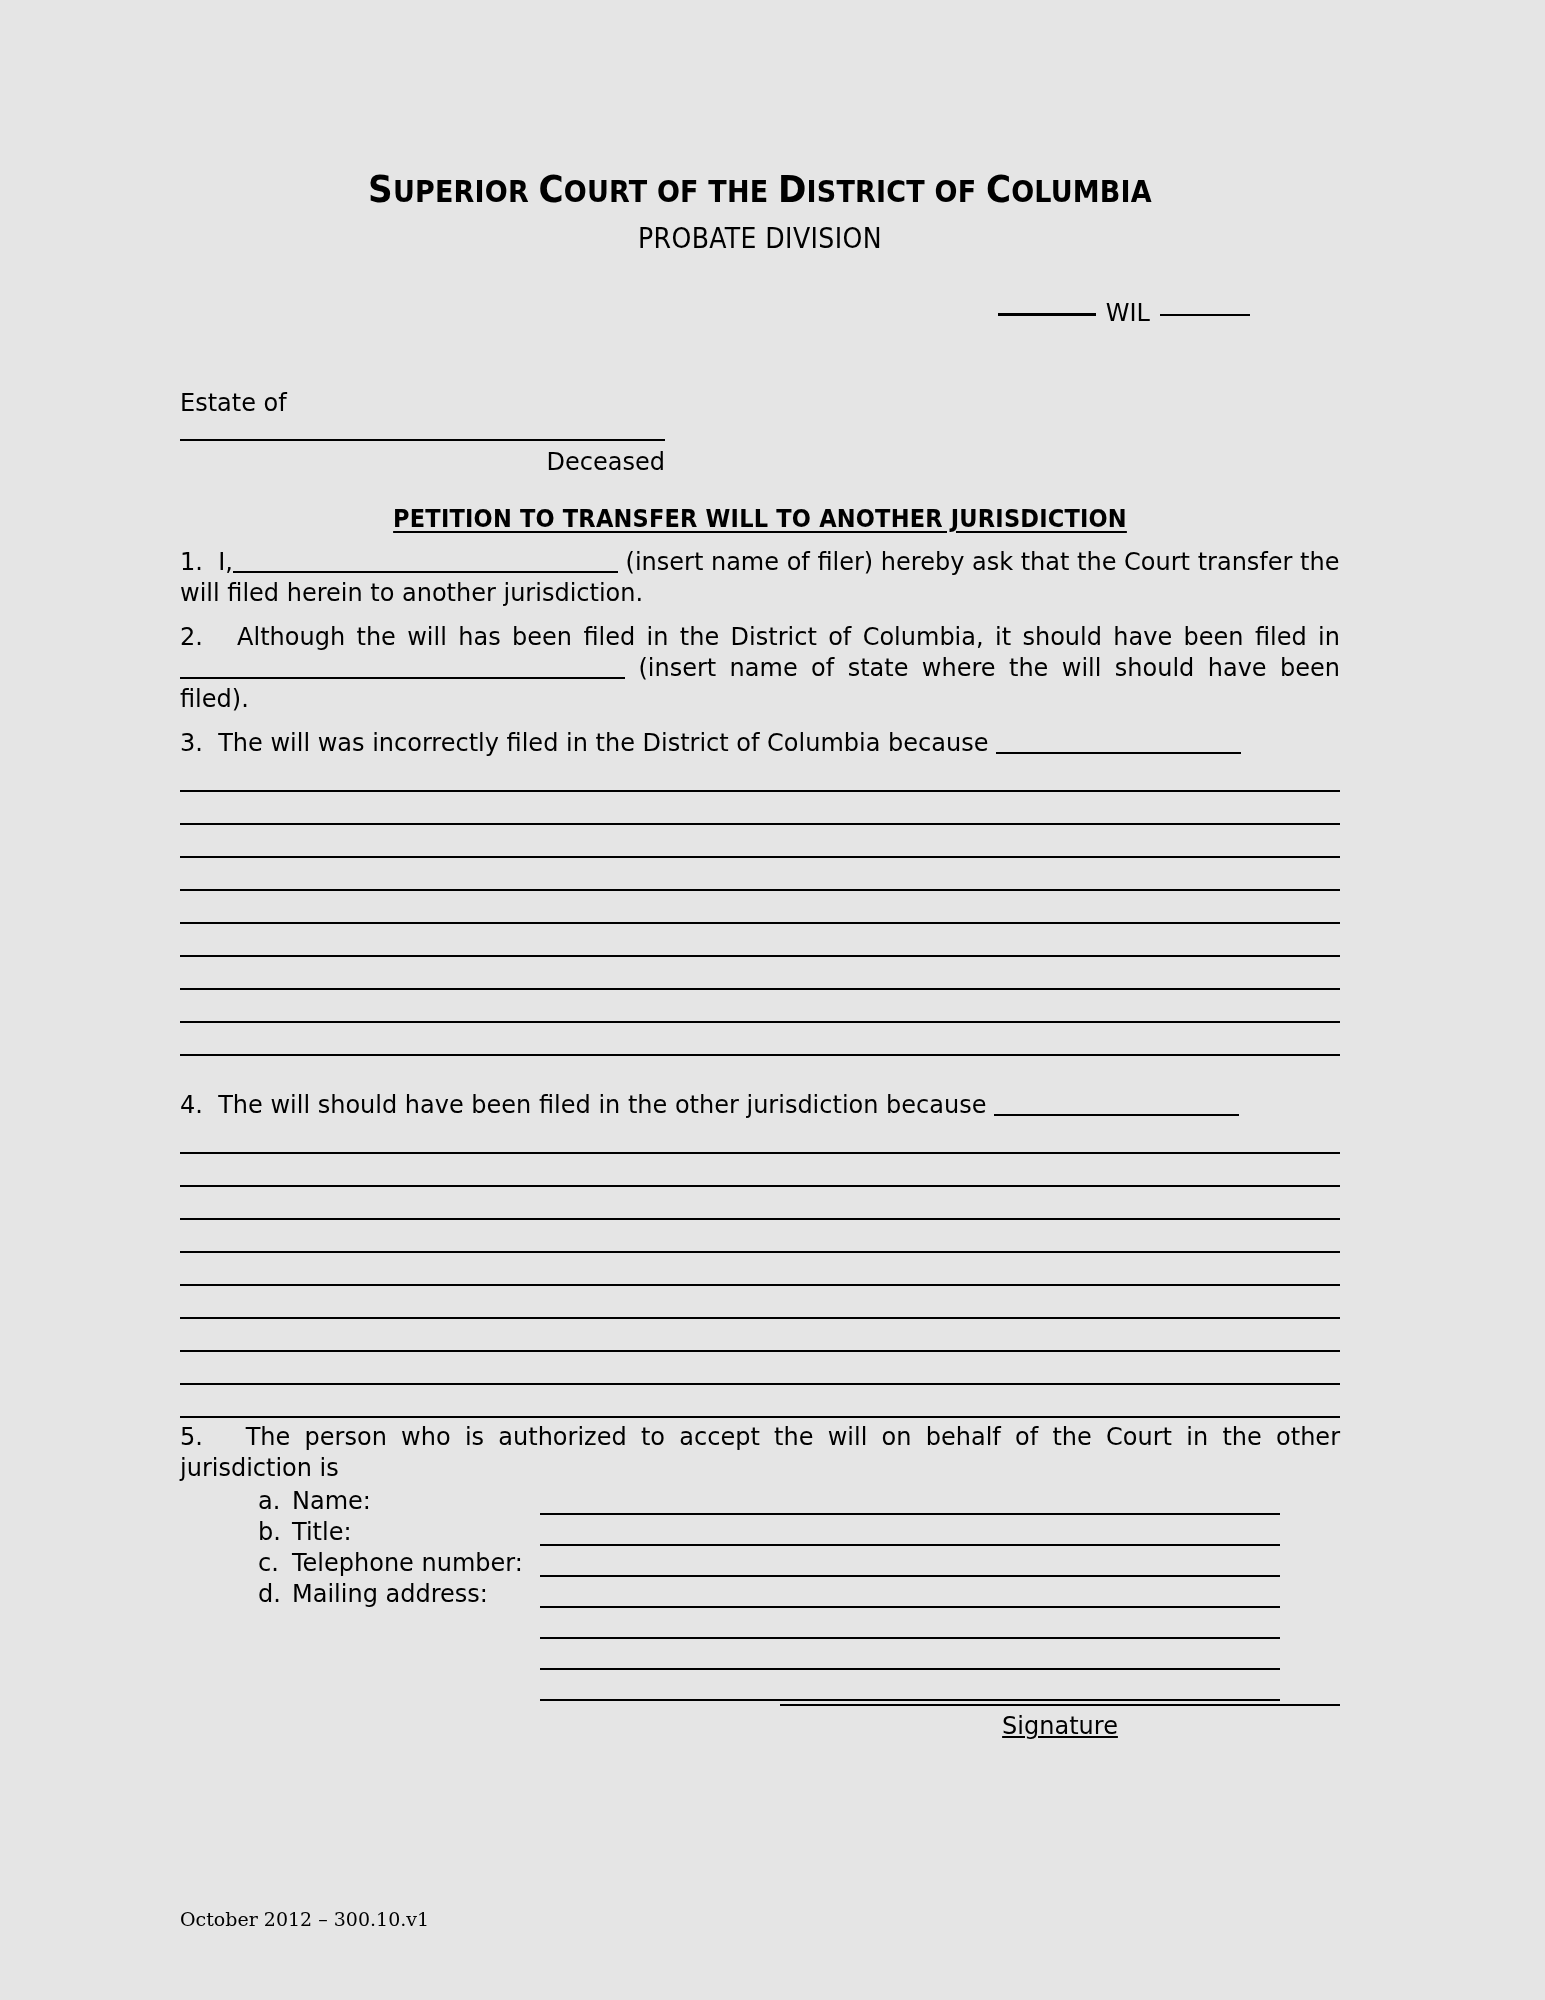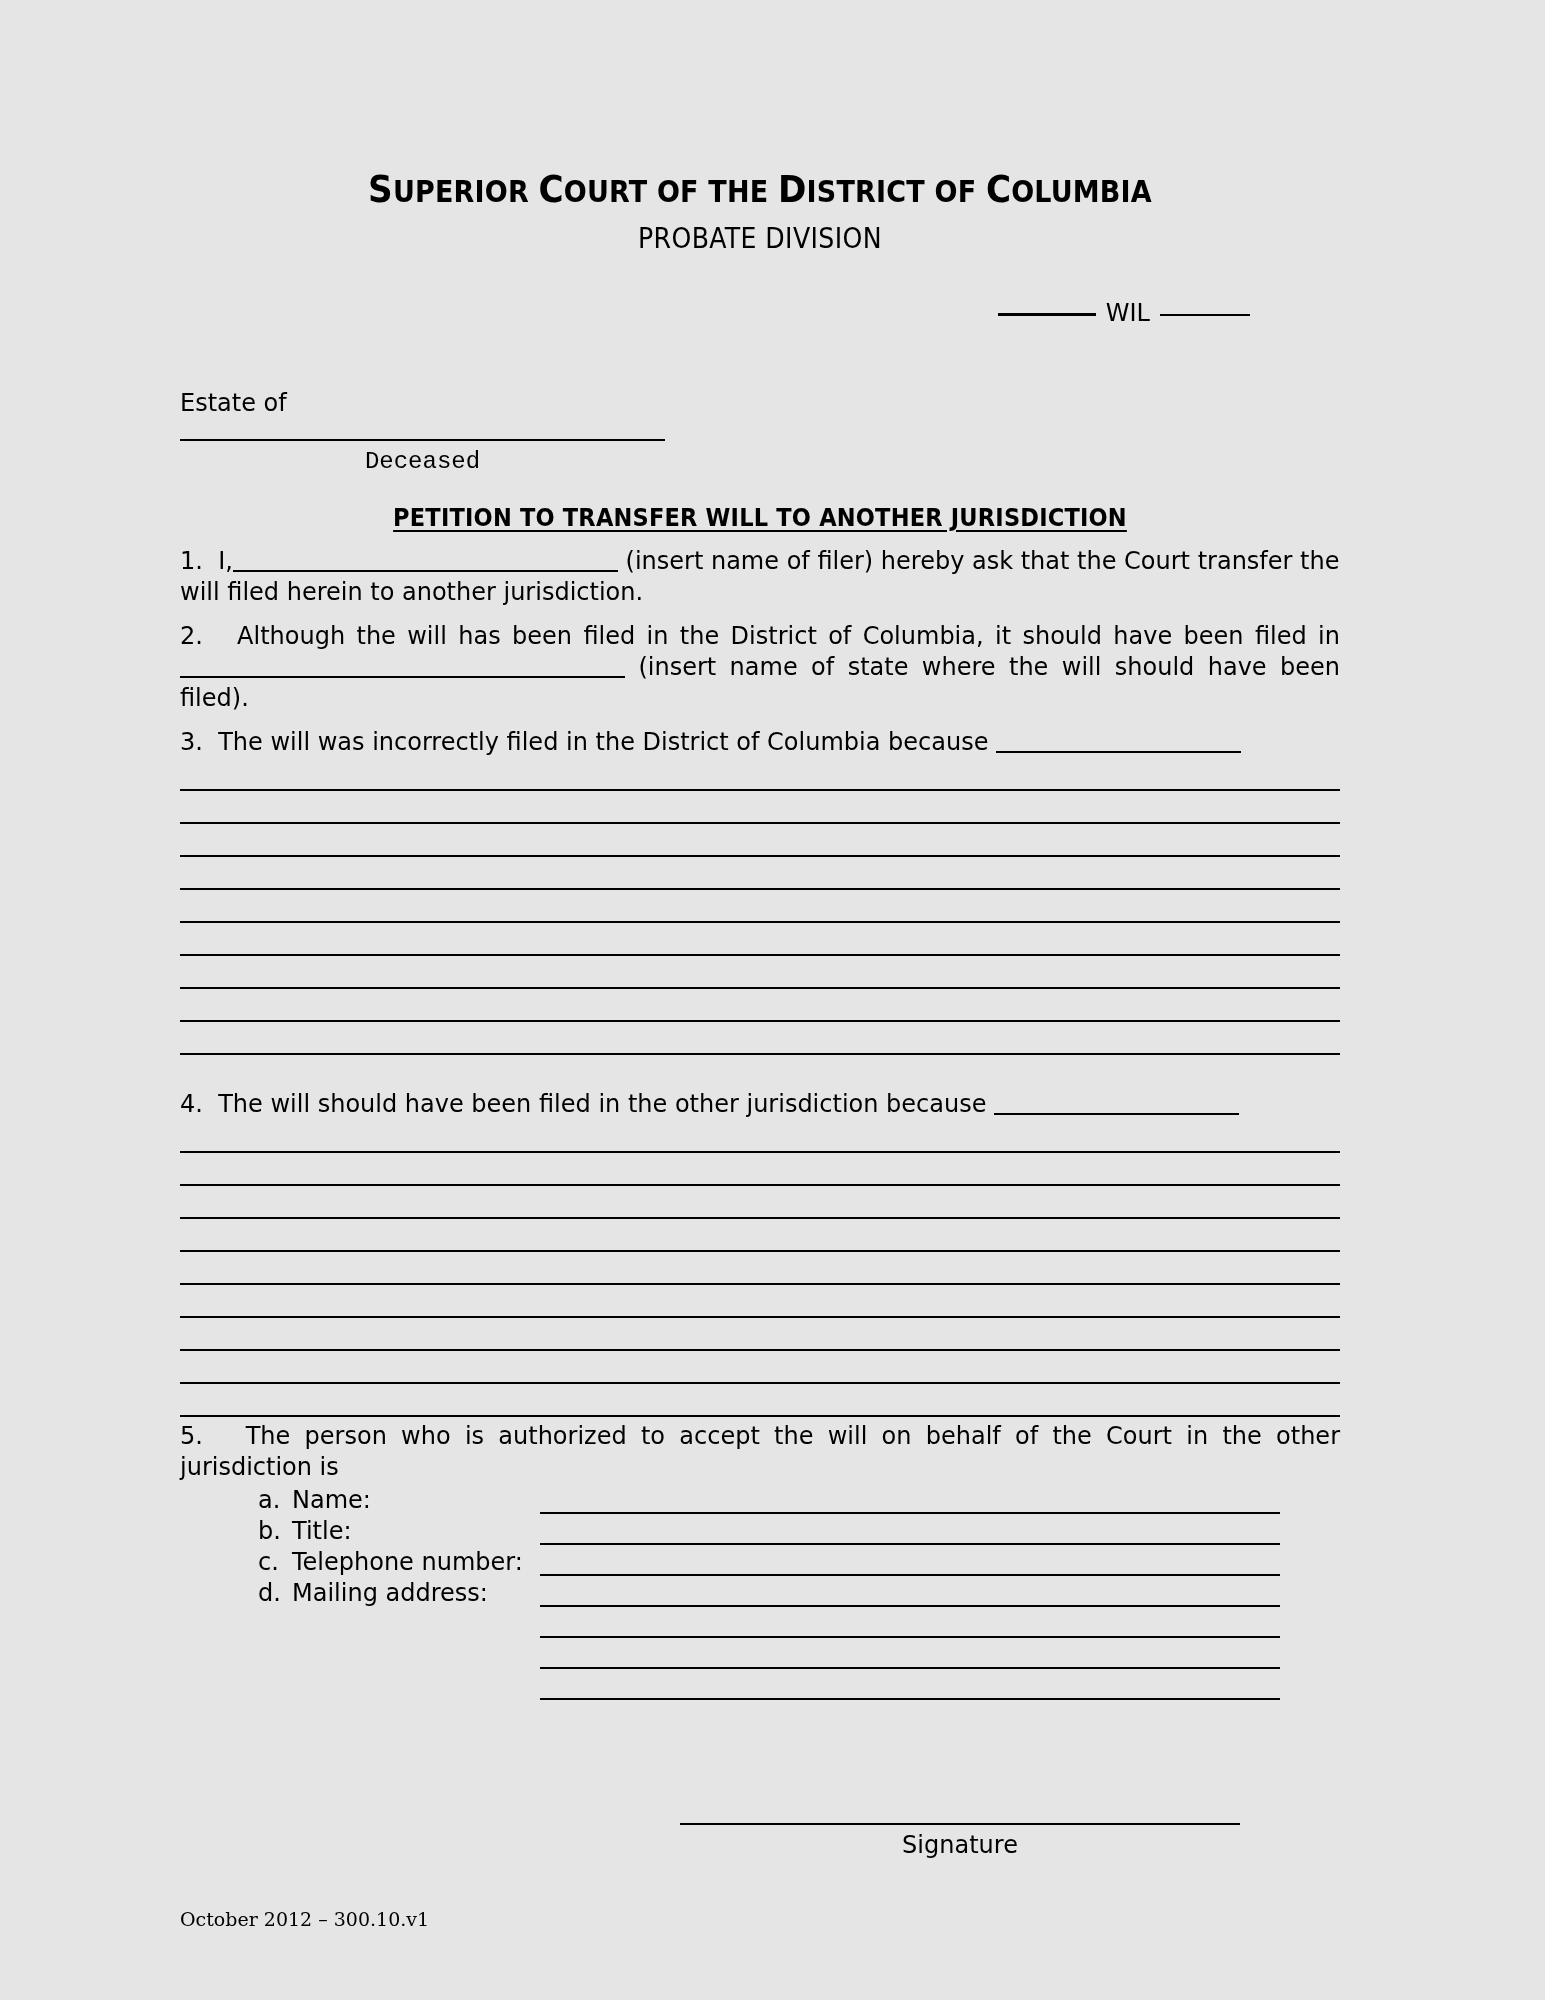--- a/index.html
+++ b/index.html
@@ -90,22 +90,21 @@
   .estate-rule {
     margin-top: 22px;
     width: 485px;
     border-bottom: 2px solid #000;
     height: 1px;
   }
   .deceased {
     margin-top: 7px;
     font-size: 24px;
     width: 485px;
-    text-align: center;
-    font-family: Liberation Mono, monospace;
+    text-align: right;
   }
 
   
   .petition-title {
     margin-top: 28px;
     text-align: center;
     font-weight: bold;
     font-size: 25px;
     text-decoration: underline;
     text-underline-offset: 4px;
@@ -175,24 +174,24 @@
   .addr-extra .rule-a {
     flex: 1 1 auto;
     border-bottom: 2px solid #000;
     height: 1px;
     margin-top: 26px;
     max-width: 740px;
   }
 
   
   .sig-block {
-    margin-top: 120px;
     display: flex;
-    justify-content: center;
+    justify-content: flex-end;
     padding-left: 400px;
+    text-decoration: underline;
   }
   .sig-inner { width: 560px; }
   .sig-rule {
     border-bottom: 2px solid #000;
     height: 1px;
     width: 560px;
   }
   .sig-label {
     text-align: center;
     font-size: 24px;

